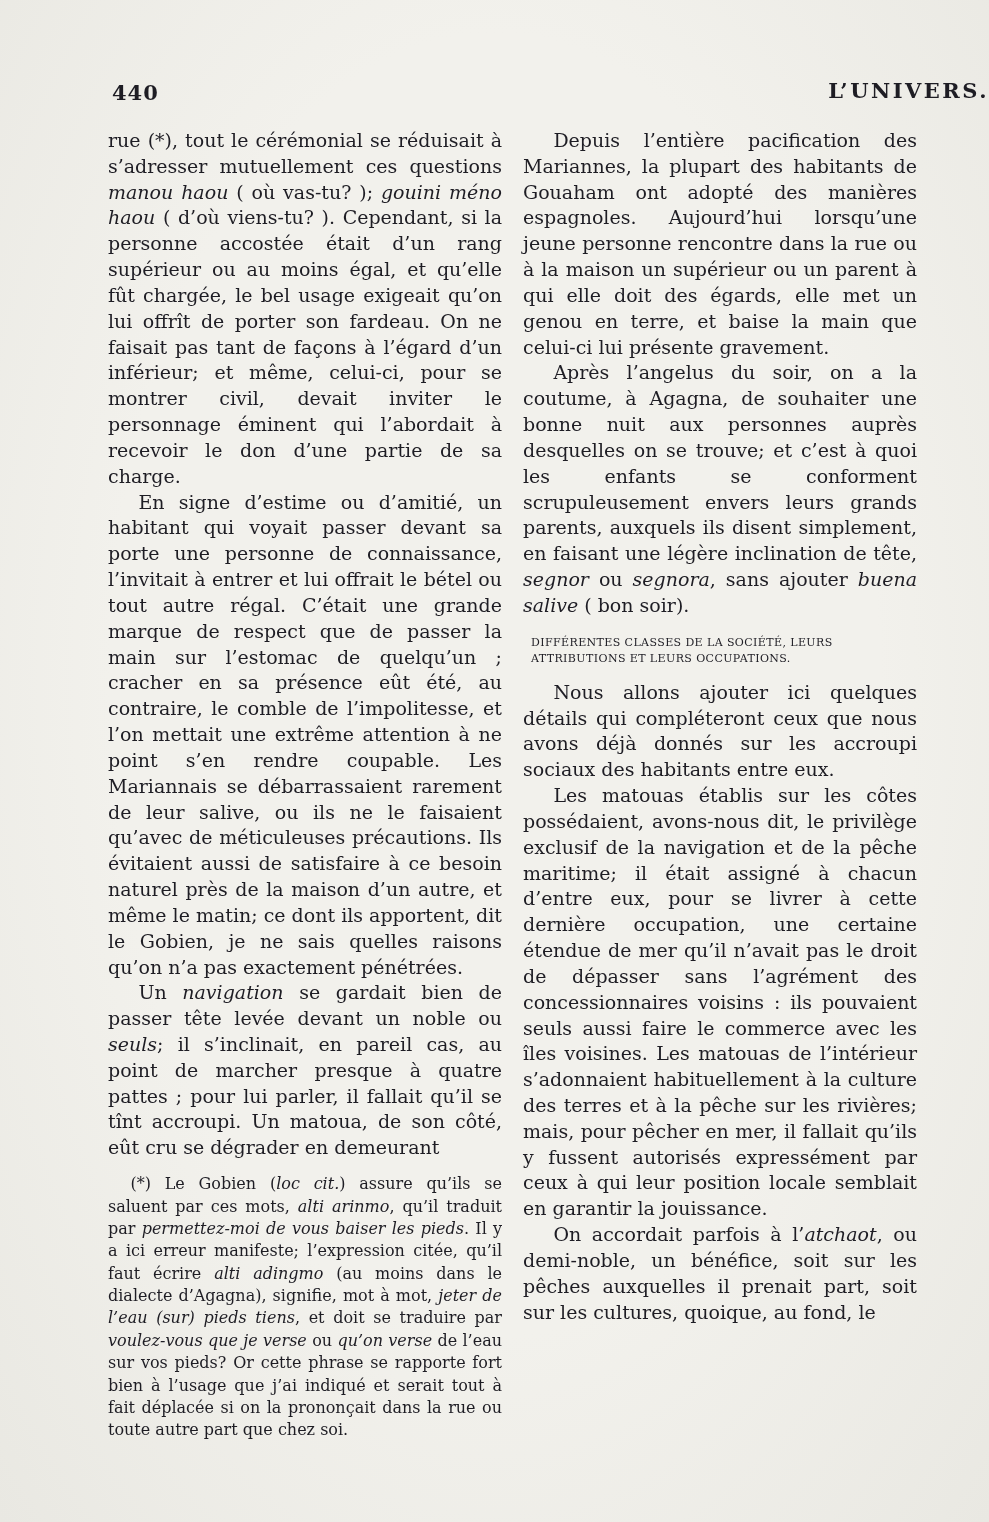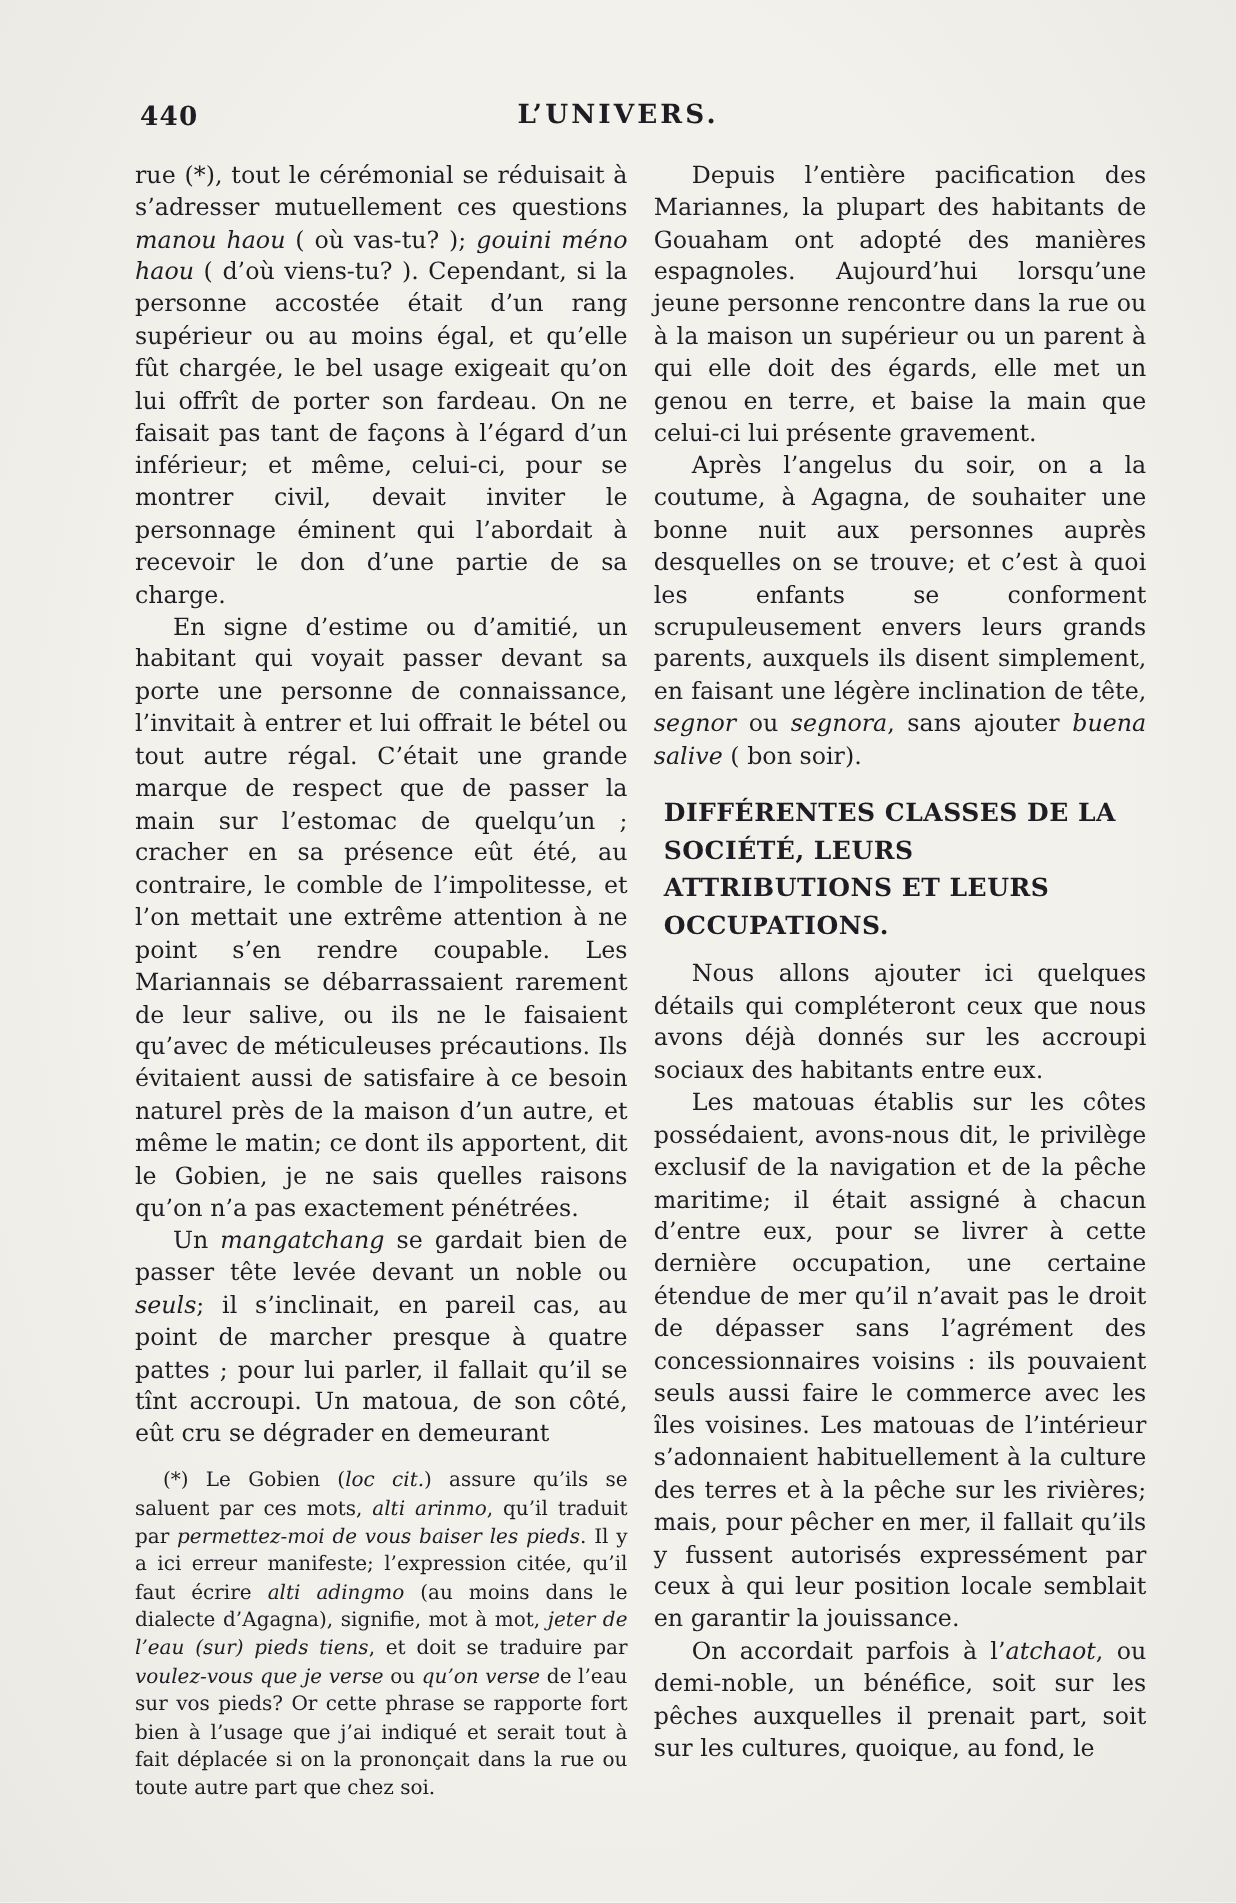--- a/index.html
+++ b/index.html
@@ -36,21 +36,21 @@
     font-size: 21px;
     font-weight: bold;
     letter-spacing: 1px;
   }
 
   .page-title {
     position: absolute;
     left: 0;
     right: 0;
     top: 78px;
-    text-align: center;
+    text-align: right;
     font-size: 21px;
     font-weight: bold;
     letter-spacing: 2.5px;
   }
 
   .columns {
     display: flex;
     gap: 21px;
     padding: 0 72px 0 108px;
   }
@@ -65,22 +65,22 @@
     line-height: 1.36;
     text-align: justify;
     hyphens: auto;
   }
 
   .para.indent {
     text-indent: 1.6em;
   }
 
   .section-heading {
-    font-size: 20px;
-    font-weight: bold;
+    font-size: 11px;
+    font-weight: normal;
     line-height: 1.5;
     letter-spacing: 0.4px;
     text-align: left;
     margin: 16px 0 12px 8px;
   }
 
   .footnote {
     font-size: 16px;
     line-height: 1.4;
     text-align: justify;
@@ -98,21 +98,21 @@
 
   <header class="page-header">
     <span class="page-number">440</span>
     <span class="page-title">L’UNIVERS.</span>
   </header>
 
   <main class="columns">
     <div class="column left">
         <p class="para">rue (*), tout le cérémonial se réduisait à s’adresser mutuellement ces questions <i>manou haou</i> ( où vas-tu? ); <i>gouini méno haou</i> ( d’où viens-tu? ). Cependant, si la personne accostée était d’un rang supérieur ou au moins égal, et qu’elle fût chargée, le bel usage exigeait qu’on lui offrît de porter son fardeau. On ne faisait pas tant de façons à l’égard d’un inférieur; et même, celui-ci, pour se montrer civil, devait inviter le personnage éminent qui l’abordait à recevoir le don d’une partie de sa charge.</p>
         <p class="para indent">En signe d’estime ou d’amitié, un habitant qui voyait passer devant sa porte une personne de connaissance, l’invitait à entrer et lui offrait le bétel ou tout autre régal. C’était une grande marque de respect que de passer la main sur l’estomac de quelqu’un ; cracher en sa présence eût été, au contraire, le comble de l’impolitesse, et l’on mettait une extrême attention à ne point s’en rendre coupable. Les Mariannais se débarrassaient rarement de leur salive, ou ils ne le faisaient qu’avec de méticuleuses précautions. Ils évitaient aussi de satisfaire à ce besoin naturel près de la maison d’un autre, et même le matin; ce dont ils apportent, dit le Gobien, je ne sais quelles raisons qu’on n’a pas exactement pénétrées.</p>
-        <p class="para indent">Un <i>mangatchang</i> se gardait bien de passer tête levée devant un noble ou <i>seuls</i>; il s’inclinait, en pareil cas, au point de marcher presque à quatre pattes ; pour lui parler, il fallait qu’il se tînt accroupi. Un matoua, de son côté, eût cru se dégrader en demeurant</p>
+        <p class="para indent">Un <i>navigation</i> se gardait bien de passer tête levée devant un noble ou <i>seuls</i>; il s’inclinait, en pareil cas, au point de marcher presque à quatre pattes ; pour lui parler, il fallait qu’il se tînt accroupi. Un matoua, de son côté, eût cru se dégrader en demeurant</p>
         <p class="footnote">(*) Le Gobien (<i>loc cit.</i>) assure qu’ils se saluent par ces mots, <i>alti arinmo</i>, qu’il traduit par <i>permettez-moi de vous baiser les pieds</i>. Il y a ici erreur manifeste; l’expression citée, qu’il faut écrire <i>alti adingmo</i> (au moins dans le dialecte d’Agagna), signifie, mot à mot, <i>jeter de l’eau (sur) pieds tiens</i>, et doit se traduire par <i>voulez-vous que je verse</i> ou <i>qu’on verse</i> de l’eau sur vos pieds? Or cette phrase se rapporte fort bien à l’usage que j’ai indiqué et serait tout à fait déplacée si on la prononçait dans la rue ou toute autre part que chez soi.</p>
       </div>
     <div class="column right">
         <p class="para indent">Depuis l’entière pacification des Mariannes, la plupart des habitants de Gouaham ont adopté des manières espagnoles. Aujourd’hui lorsqu’une jeune personne rencontre dans la rue ou à la maison un supérieur ou un parent à qui elle doit des égards, elle met un genou en terre, et baise la main que celui-ci lui présente gravement.</p>
         <p class="para indent">Après l’angelus du soir, on a la coutume, à Agagna, de souhaiter une bonne nuit aux personnes auprès desquelles on se trouve; et c’est à quoi les enfants se conforment scrupuleusement envers leurs grands parents, auxquels ils disent simplement, en faisant une légère inclination de tête, <i>segnor</i> ou <i>segnora</i>, sans ajouter <i>buena salive</i> ( bon soir).</p>
         <h2 class="section-heading">DIFFÉRENTES CLASSES DE LA SOCIÉTÉ, LEURS ATTRIBUTIONS ET LEURS OCCUPATIONS.</h2>
         <p class="para indent">Nous allons ajouter ici quelques détails qui compléteront ceux que nous avons déjà donnés sur les accroupi sociaux des habitants entre eux.</p>
         <p class="para indent">Les matouas établis sur les côtes possédaient, avons-nous dit, le privilège exclusif de la navigation et de la pêche maritime; il était assigné à chacun d’entre eux, pour se livrer à cette dernière occupation, une certaine étendue de mer qu’il n’avait pas le droit de dépasser sans l’agrément des concessionnaires voisins : ils pouvaient seuls aussi faire le commerce avec les îles voisines. Les matouas de l’intérieur s’adonnaient habituellement à la culture des terres et à la pêche sur les rivières; mais, pour pêcher en mer, il fallait qu’ils y fussent autorisés expressément par ceux à qui leur position locale semblait en garantir la jouissance.</p>
         <p class="para indent">On accordait parfois à l’<i>atchaot</i>, ou demi-noble, un bénéfice, soit sur les pêches auxquelles il prenait part, soit sur les cultures, quoique, au fond, le</p>
       </div>

